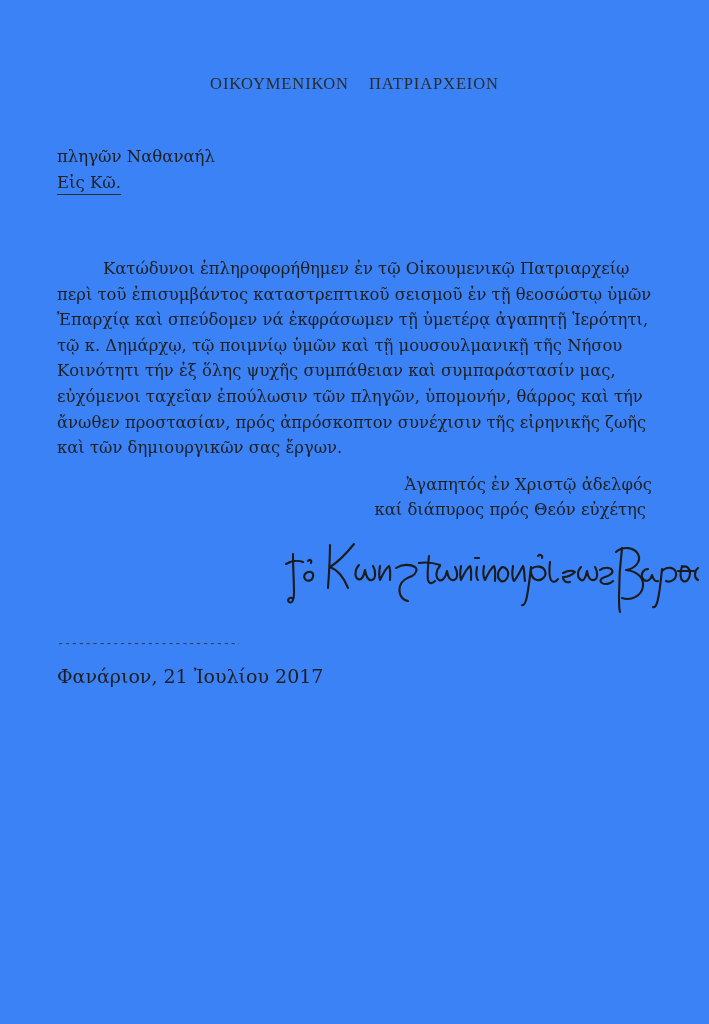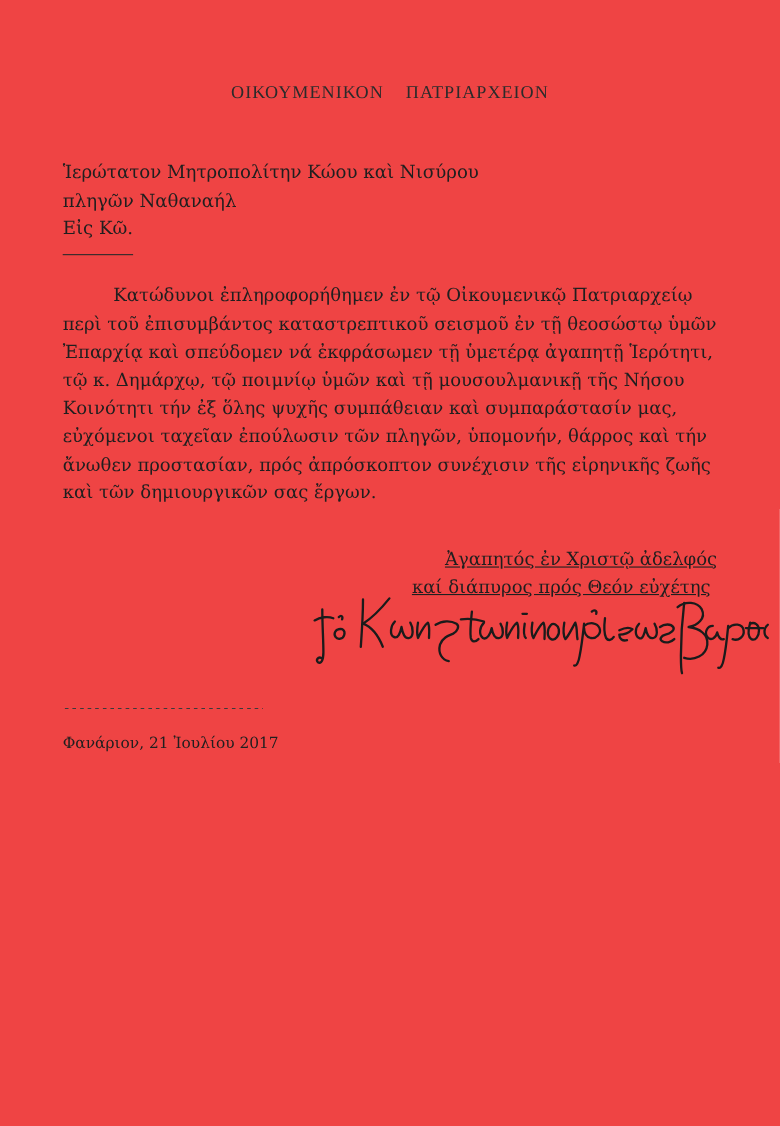--- a/index.html
+++ b/index.html
@@ -7,21 +7,21 @@
     margin: 0;
     padding: 0;
     background: #ffffff;
   }
 
   .page {
     position: relative;
     width: 709px;
     height: 1024px;
     margin: 0 auto;
-    background: #ef4444;
+    background: #3b82f6;
     overflow: hidden;
     font-family: "DejaVu Serif", "Liberation Serif", serif;
     color: #1a1a1a;
     -webkit-font-smoothing: antialiased;
   }
 
   
   .letterhead {
     position: absolute;
     top: 74px;
@@ -46,21 +46,21 @@
     line-height: 25.5px;
     color: #1f1f1f;
   }
   .addressee .line {
     display: block;
     white-space: pre;
   }
   .addressee .line.underlined {
     display: inline-block;
     border-bottom: 1px solid #2b2b2b;
-    padding-bottom: 12px;
+    padding-bottom: 0px;
     line-height: 23px;
   }
 
   
   .body-block {
     position: absolute;
     top: 256px;
     left: 57px;
     width: 595px;
     font-size: 16.4px;
@@ -74,28 +74,27 @@
     text-align: justify;
     text-justify: inter-word;
   }
   .body-block p:last-child {
     text-align: left;
   }
 
   
   .closing {
     position: absolute;
-    top: 496px;
+    top: 472px;
     left: 0;
     width: 652px;
     text-align: right;
     font-size: 16.4px;
     line-height: 25px;
     color: #1f1f1f;
-    text-decoration: underline;
   }
   .closing .line {
     display: block;
     white-space: pre;
   }
   .closing .line.second {
     padding-right: 6px;
     padding-left: 24px;
   }
 
@@ -135,35 +134,34 @@
     letter-spacing: -0.3px;
     color: #3a3a3a;
     overflow: hidden;
     white-space: nowrap;
   }
 
   .footer-date {
     position: absolute;
     top: 664px;
     left: 57px;
-    font-size: 14px;
+    font-size: 19px;
     line-height: 24px;
     color: #1f1f1f;
     white-space: pre;
   }
 </style>
 </head>
 <body>
 
 <div class="page">
 
   <div class="letterhead">ΟΙΚΟΥΜΕΝΙΚΟΝ  ΠΑΤΡΙΑΡΧΕΙΟΝ</div>
 
   <div class="addressee">
-    <span class="line">Ἱερώτατον Μητροπολίτην Κώου καὶ Νισύρου</span>
     <span class="line">πληγῶν Ναθαναήλ</span>
     <span class="line underlined">Εἰς Κῶ.</span>
   </div>
 
   <div class="body-block">
     <p>Κατώδυνοι ἐπληροφορήθημεν ἐν τῷ Οἰκουμενικῷ Πατριαρχείῳ περὶ τοῦ ἐπισυμβάντος καταστρεπτικοῦ σεισμοῦ ἐν τῇ θεοσώστῳ ὑμῶν Ἐπαρχίᾳ καὶ σπεύδομεν νά ἐκφράσωμεν τῇ ὑμετέρᾳ ἀγαπητῇ Ἱερότητι, τῷ κ. Δημάρχῳ, τῷ ποιμνίῳ ὑμῶν καὶ τῇ μουσουλμανικῇ τῆς Νήσου Κοινότητι τήν ἐξ ὅλης ψυχῆς συμπάθειαν καὶ συμπαράστασίν μας, εὐχόμενοι ταχεῖαν ἐπούλωσιν τῶν πληγῶν, ὑπομονήν, θάρρος καὶ τήν ἄνωθεν προστασίαν, πρός ἀπρόσκοπτον συνέχισιν τῆς εἰρηνικῆς ζωῆς καὶ τῶν δημιουργικῶν σας ἔργων.</p>
   </div>
 
   <div class="closing">
     <span class="line">Ἀγαπητός ἐν Χριστῷ ἀδελφός</span>

